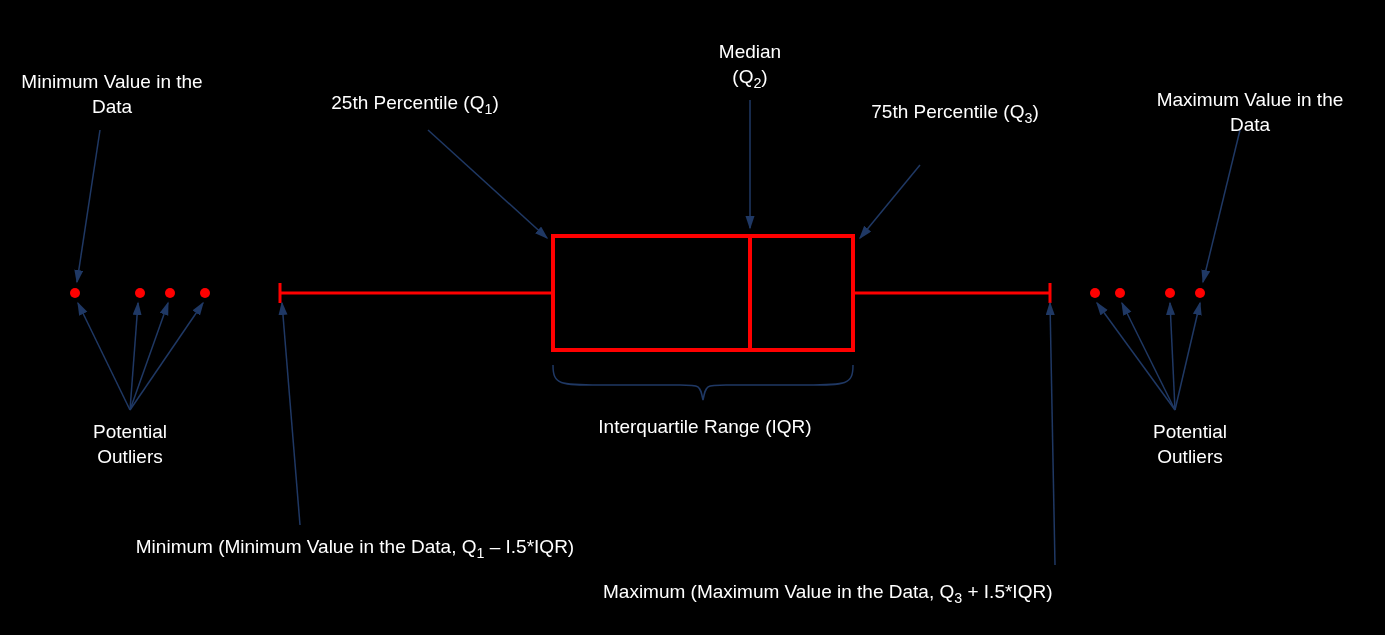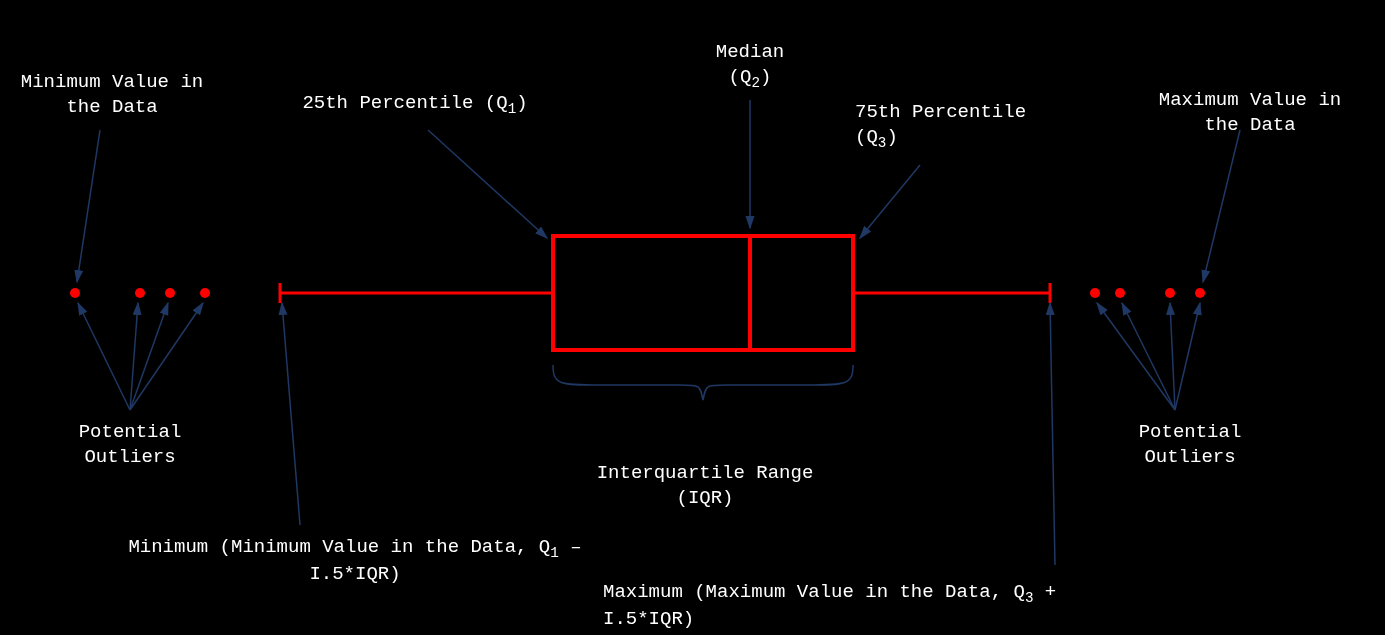--- a/index.html
+++ b/index.html
@@ -11,21 +11,20 @@
     height: 635px;
     position: relative;
     overflow: hidden;
   }
   .label {
     position: absolute;
     color: #fff;
     font-size: 19px;
     text-align: center;
     line-height: 1.3;
-    font-family: Liberation Mono, monospace;
   }
   .sub {
     font-size: 0.75em;
     vertical-align: sub;
   }
   svg {
     position: absolute;
     top: 0;
     left: 0;
   }
@@ -97,37 +96,37 @@
 
 <div class="label" style="left:300px; top:91px; width:230px;">
   <span>25th Percentile (Q</span><span class="sub">1</span><span>)</span>
 </div>
 
 <div class="label" style="left:690px; top:40px; width:120px;">
   <span>Median</span><br>
   <span>(Q</span><span class="sub">2</span><span>)</span>
 </div>
 
-<div class="label" style="left:855px; top:100px; width:200px; text-align:left;">
+<div class="label" style="left:855px; top:100px; width:200px; text-align:center;">
   <span>75th Percentile (Q</span><span class="sub">3</span><span>)</span>
 </div>
 
 <div class="label" style="left:1150px; top:70px; width:200px;margin-top:18px;">
   <span>Maximum Value in the Data</span>
 </div>
 
 <div class="label" style="left:70px; top:420px; width:120px;">
   <span>Potential Outliers</span>
 </div>
 
 <div class="label" style="left:1130px; top:420px; width:120px;">
   <span>Potential Outliers</span>
 </div>
 
-<div class="label" style="left:595px; top:415px; width:220px;margin-top:46px;">
+<div class="label" style="left:595px; top:415px; width:220px;">
   <span>Interquartile Range (IQR)</span>
 </div>
 
 <div class="label" style="left:105px; top:535px; width:500px; text-align:center;">
   <span>Minimum (Minimum Value in the Data, Q</span><span class="sub">1</span><span> – I.5*IQR)</span>
 </div>
 
 <div class="label" style="left:590px; top:580px; width:520px; text-align:left;margin-left:13px;">
   <span>Maximum (Maximum Value in the Data, Q</span><span class="sub">3</span><span> + I.5*IQR)</span>
 </div>

